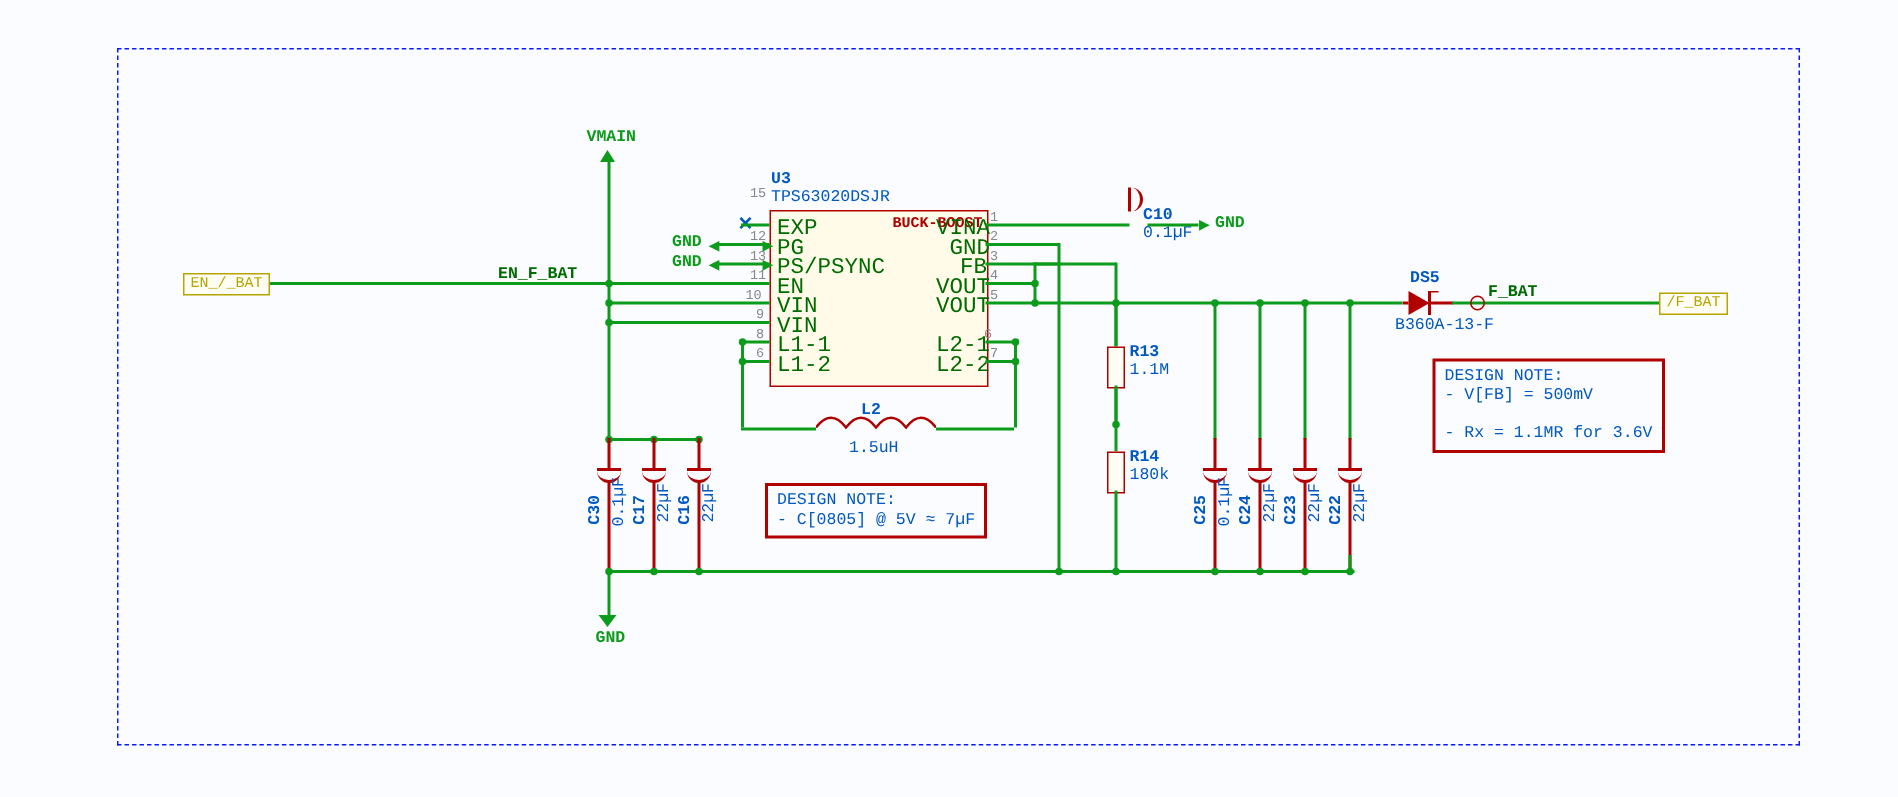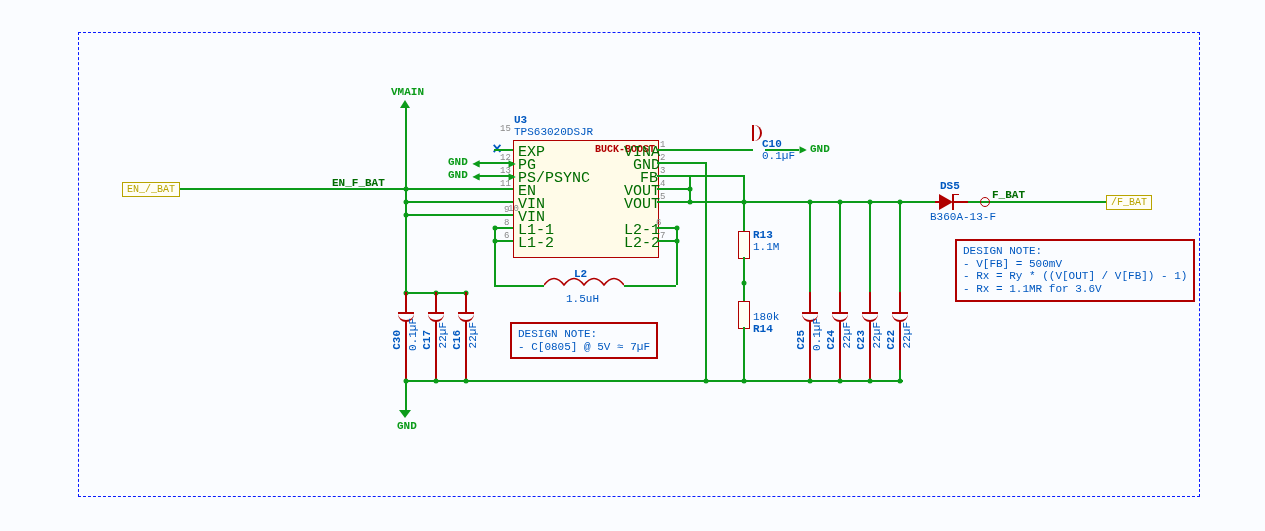--- a/index.html
+++ b/index.html
@@ -50,21 +50,21 @@
   <span class="ic-title" style="left:595px; top:144px;">BUCK-BOOST</span>
 
   <span class="pin-num" style="left:500px; top:124px;">15</span>
   <span class="pin-name" style="left:518px; top:144px;">EXP</span>
   <span class="pin-num" style="left:500px; top:153px;">12</span>
   <span class="pin-name" style="left:518px; top:157px;">PG</span>
   <span class="pin-num" style="left:500px; top:166px;">13</span>
   <span class="pin-name" style="left:518px; top:170px;">PS/PSYNC</span>
   <span class="pin-num" style="left:500px; top:179px;">11</span>
   <span class="pin-name" style="left:518px; top:183px;">EN</span>
-  <span class="pin-num" style="left:508px; top:192px;margin-top:12px;">10</span>
+  <span class="pin-num" style="left:497px; top:192px;">10</span>
   <span class="pin-name" style="left:518px; top:196px;">VIN</span>
   <span class="pin-num" style="left:504px; top:205px;">9</span>
   <span class="pin-name" style="left:518px; top:209px;">VIN</span>
   <span class="pin-num" style="left:504px; top:218px;">8</span>
   <span class="pin-name" style="left:518px; top:222px;">L1-1</span>
   <span class="pin-num" style="left:504px; top:231px;">6</span>
   <span class="pin-name" style="left:518px; top:235px;">L1-2</span>
 
   <span class="pin-num" style="left:660px; top:140px;">1</span>
   <span class="pin-name" style="left:624px; top:144px;">VINA</span>
@@ -200,21 +200,21 @@
 
   <div class="junction" style="left:744px; top:202px;"></div>
   <div class="wire wire-v" style="left:743px; top:201px; height:30px;"></div>
 
   <div class="res-sym" style="left:738px; top:231px;"></div>
   <span class="ref-label" style="left:753px; top:229px;">R13</span>
   <span class="val-label" style="left:753px; top:241px;">1.1M</span>
   <div class="wire wire-v" style="left:743px; top:257px; height:44px;"></div>
 
   <div class="res-sym" style="left:738px; top:301px;"></div>
-  <span class="ref-label" style="left:753px; top:299px;margin-top:24px;">R14</span>
+  <span class="ref-label" style="left:753px; top:299px;">R14</span>
   <span class="val-label" style="left:753px; top:311px;">180k</span>
   <div class="wire wire-v" style="left:743px; top:327px; height:53px;"></div>
   <div class="junction" style="left:744px; top:381px;"></div>
 
   <div class="wire wire-v" style="left:809px; top:201px; height:92px;"></div>
   <div class="junction" style="left:810px; top:202px;"></div>
   <div class="cap-sym" style="left:802px; top:312px;">
     <div class="lead" style="top:-20px; height:20px;"></div>
       <div class="plate" style="top:0;"></div>
       <div class="curve" style="top:2px;"></div>
@@ -278,17 +278,17 @@
   <div style="position:absolute; left:980px; top:197px; width:8px; height:8px; border:1.5px solid #b00000; border-radius:50%;"></div>
   <div class="net-box" style="left:1106px; top:195px;">/F_BAT</div>
 
   <div class="note" style="left:510px; top:322px;">
     <span>DESIGN NOTE:</span><br>
     <span>- C[0805] @ 5V ≈ 7µF</span>
   </div>
   <div class="note" style="left:955px; top:239px;">
     <span>DESIGN NOTE:</span><br>
     <span>- V[FB] = 500mV</span><br>
-    <span>- Rx = Ry * ((V[OUT] / V[FB]) - 1)</span><br>
+    <br>
     <span>- Rx = 1.1MR for 3.6V</span>
   </div>
 
 </div>
 
 </body></html>

